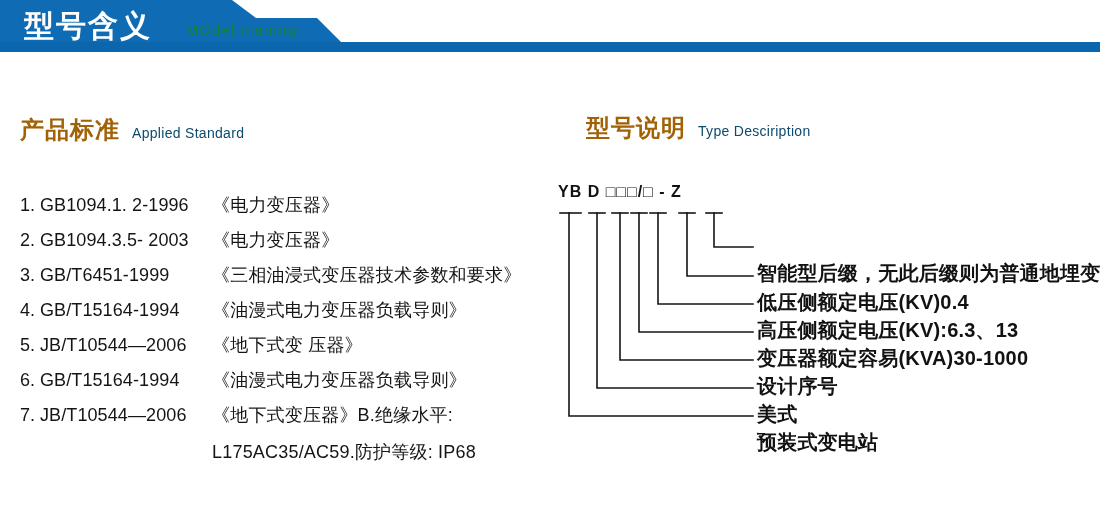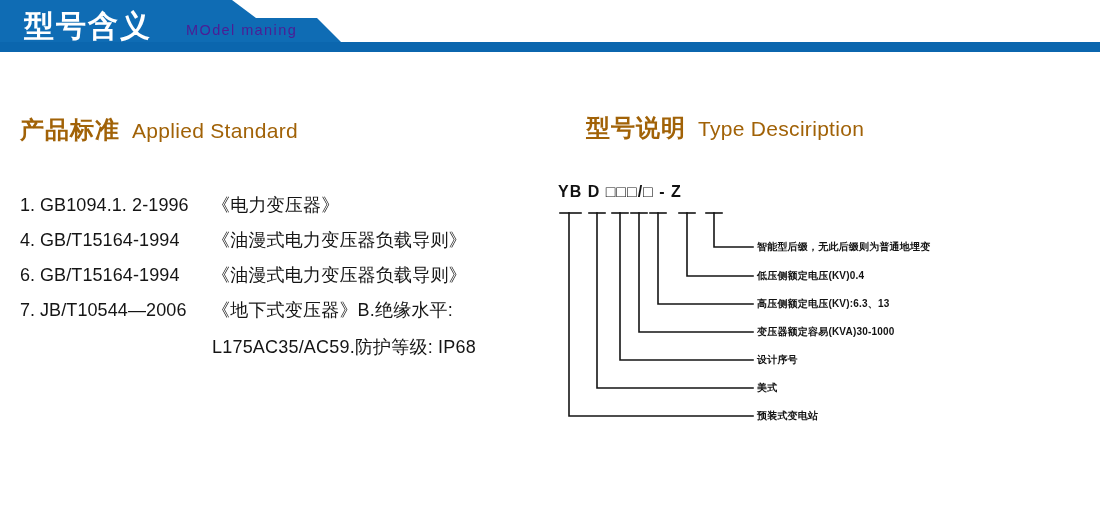--- a/index.html
+++ b/index.html
@@ -41,42 +41,42 @@
     letter-spacing: 2px;
     line-height: 38px;
     white-space: nowrap;
   }
   #header-title-en {
     position: absolute;
     left: 186px;
     top: 21px;
     font-size: 14.5px;
     font-weight: 400;
-    color: #4c1d95;
+    color: #15803d;
     letter-spacing: 1.4px;
     line-height: 18px;
     white-space: nowrap;
   }
 
   
   .section-heading {
     position: absolute;
     white-space: nowrap;
   }
   .heading-cn {
     font-size: 24px;
     font-weight: 700;
     color: #a16207;
     letter-spacing: 1px;
     vertical-align: baseline;
   }
   .heading-en {
-    font-size: 21px;
+    font-size: 14px;
     font-weight: 400;
-    color: #a16207;
+    color: #0c4a6e;
     letter-spacing: 0.3px;
     margin-left: 12px;
     vertical-align: baseline;
   }
   #heading-standard { left: 20px; top: 114px; }
   #heading-type     { left: 586px; top: 112px; }
 
   
   #standards-list {
     position: absolute;
@@ -142,26 +142,27 @@
   #leader-svg {
     position: absolute;
     left: 0;
     top: 0;
     width: 552px;
     height: 260px;
     display: block;
   }
   .type-label {
     position: absolute;
-    font-size: 10px;
+    font-size: 20px;
     font-weight: 700;
     color: #121212;
     white-space: nowrap;
     letter-spacing: 0.2px;
     line-height: 20px;
+    margin-top: 26px;
   }
 </style>
 </head>
 <body>
 
 <div id="header-banner">
   <svg id="header-shape" viewBox="0 0 1100 52" preserveAspectRatio="none">
 
     <rect x="0" y="42" width="1100" height="10" fill="#0b66ae"></rect>
 
@@ -178,26 +179,35 @@
 <div class="section-heading" id="heading-type">
   <span class="heading-cn">型号说明</span><span class="heading-en">Type Desciription</span>
 </div>
 
 <div id="standards-list">
 
   <div class="standard-row">
     <span class="std-index">1.</span><span class="std-code">GB1094.1. 2-1996</span><span class="std-name">《电力变压器》</span>
   </div>
 
-
+  <div class="standard-row">
+    <span class="std-index">2.</span><span class="std-code">GB1094.3.5- 2003</span><span class="std-name">《电力变压器》</span>
+  </div>
+
+  <div class="standard-row">
+    <span class="std-index">3.</span><span class="std-code">GB/T6451-1999</span><span class="std-name">《三相油浸式变压器技术参数和要求》</span>
+  </div>
 
   <div class="standard-row">
     <span class="std-index">4.</span><span class="std-code">GB/T15164-1994</span><span class="std-name">《油漫式电力变压器负载导则》</span>
   </div>
 
+  <div class="standard-row">
+    <span class="std-index">5.</span><span class="std-code">JB/T10544—2006</span><span class="std-name">《地下式变 压器》</span>
+  </div>
 
   <div class="standard-row">
     <span class="std-index">6.</span><span class="std-code">GB/T15164-1994</span><span class="std-name">《油漫式电力变压器负载导则》</span>
   </div>
 
   <div class="standard-row">
     <span class="std-index">7.</span><span class="std-code">JB/T10544—2006</span><span class="std-name">《地下式变压器》B.绝缘水平:</span>
   </div>
 
   <div class="standard-row cont">

